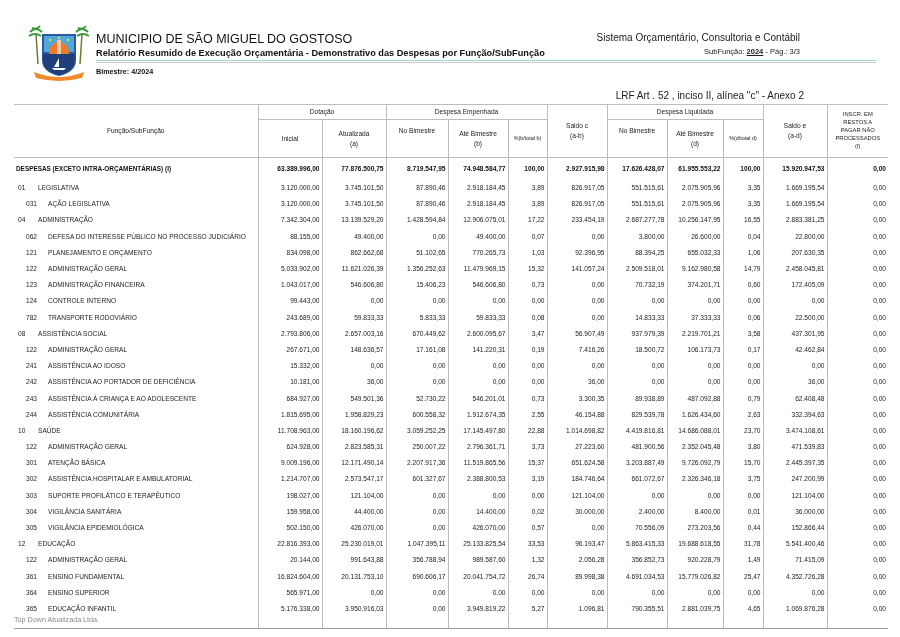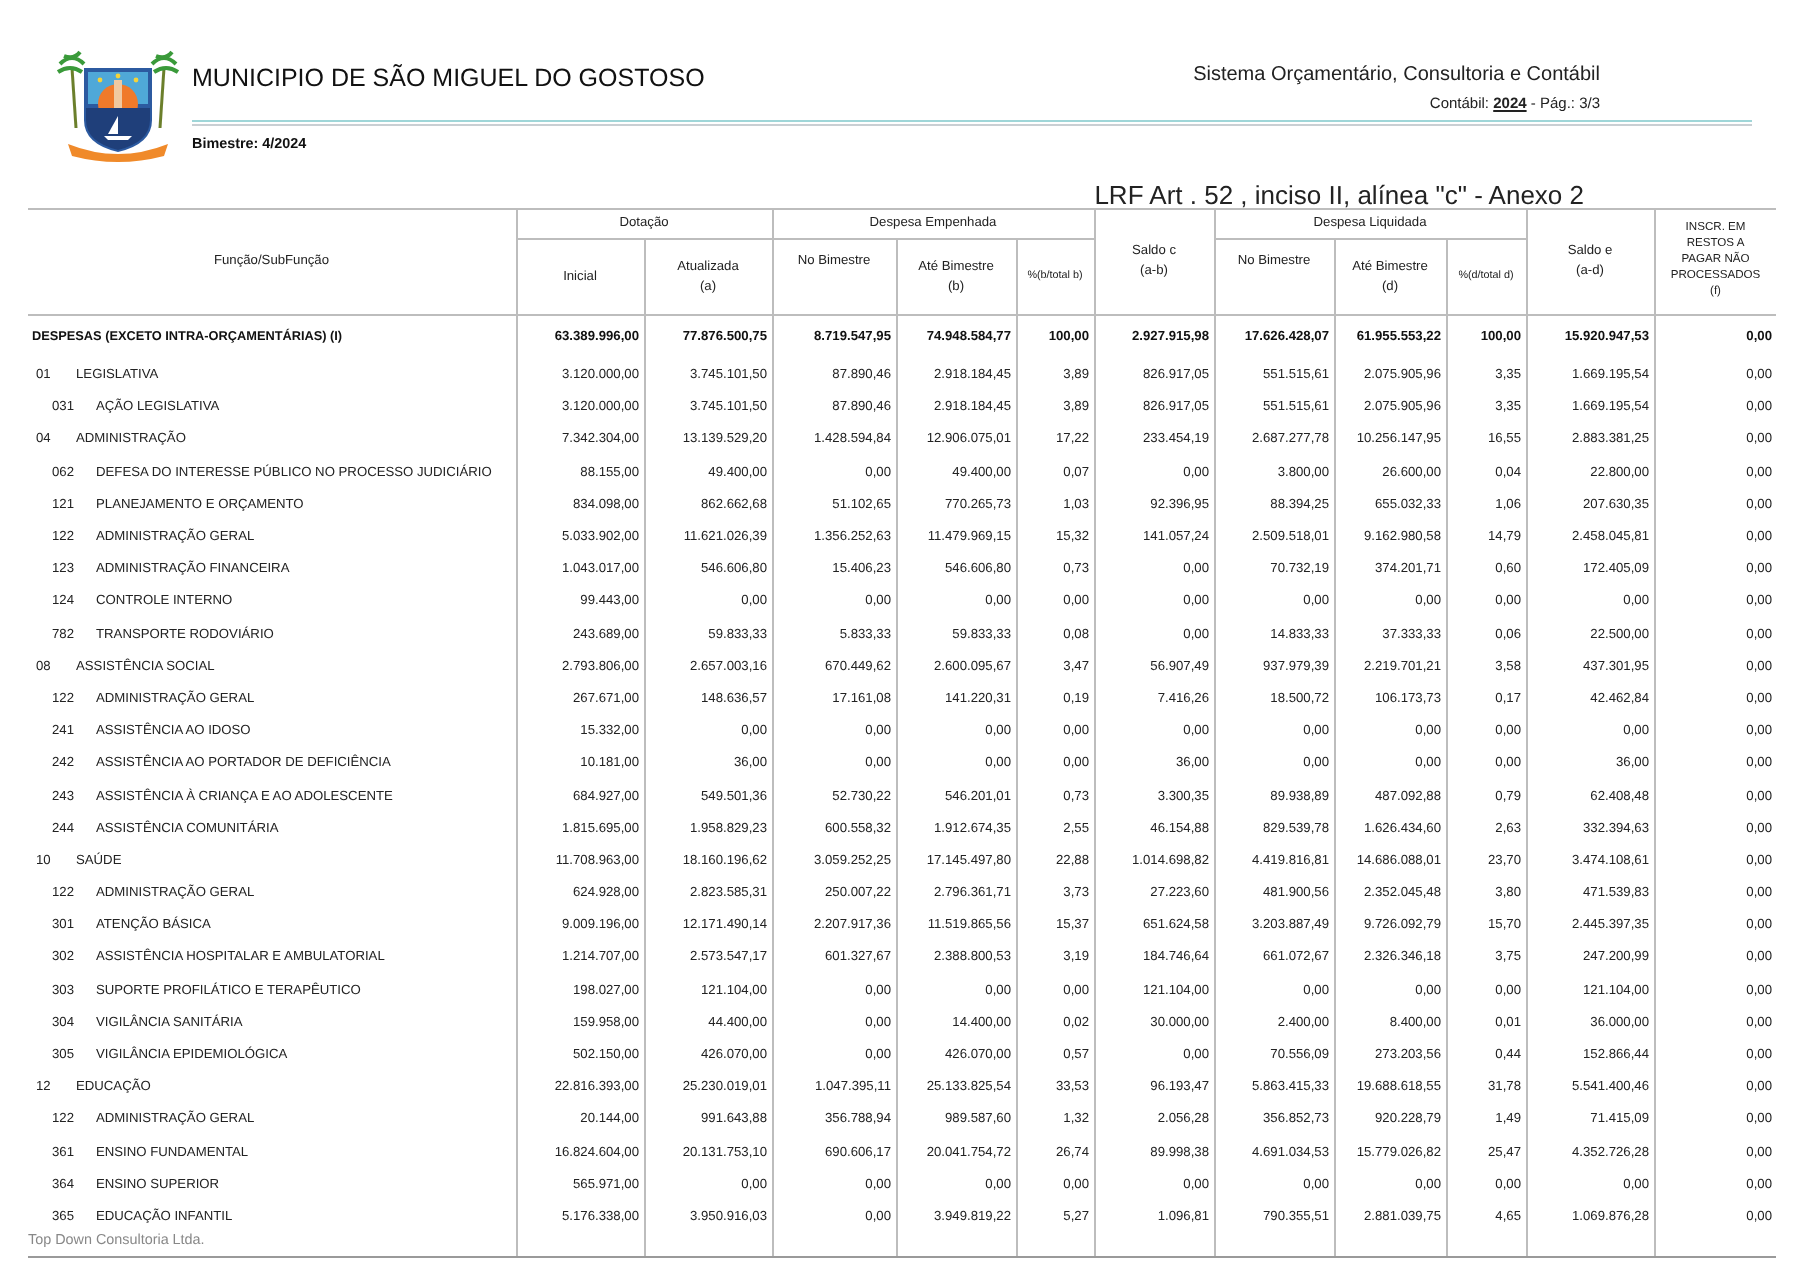--- a/index.html
+++ b/index.html
@@ -8,21 +8,21 @@
 
   .header { position: absolute; left: 0; top: 0; width: 824px; height: 95px; }
   .logo { position: absolute; left: 28px; top: 24px; width: 62px; height: 58px; }
   .muni { position: absolute; left: 96px; top: 32px; font-size: 12.5px; color: #111; }
   .report-title { position: absolute; left: 96px; top: 48px; font-size: 9.2px; font-weight: bold; color: #111; }
   .title-rule { position: absolute; left: 96px; top: 60px; width: 780px; height: 3px; border-top: 1px solid #9fd6d8; border-bottom: 1px solid #c9cfd3; }
   .bimestre { position: absolute; left: 96px; top: 67px; font-size: 7.2px; font-weight: bold; text-align: right; }
   .sistema { position: absolute; right: 24px; top: 32px; font-size: 10px; color: #222; }
   .exercicio { position: absolute; right: 24px; top: 47px; font-size: 7.5px; color: #222; }
   .exercicio b { font-weight: bold; text-decoration: underline; }
-  .lrf { position: absolute; right: 32px; top: 90px; font-size: 13px; color: #222; }
+  .lrf { position: absolute; right: 20px; top: 90px; font-size: 10px; color: #222; }
 
   table.report { position: absolute; left: 14px; top: 104px; width: 874px; border-collapse: collapse; table-layout: fixed; font-size: 6.6px; }
   table.report th { font-weight: normal; color: #222; border-left: 1px solid #bdbdbd; border-top: 1px solid #bdbdbd; border-bottom: 1px solid #bdbdbd; text-align: center; vertical-align: middle; line-height: 1.5; }
   table.report th.fn { border-left: none; }
   table.report thead tr.top th { height: 15px; }
   table.report thead tr.sub th { height: 38px; }
   table.report th.tiny { font-size: 5.4px; }
   table.report th.inscr { font-size: 5.8px; line-height: 1.35; }
   table.report td { height: 16.2px; text-align: right; padding-right: 2px; border-left: 1px solid #bdbdbd; white-space: nowrap; color: #222; }
   table.report td.fn { text-align: left; border-left: none; padding-left: 2px; }
@@ -55,26 +55,27 @@
     <path d="M31 34 L31 43 L26 43 Z" fill="#ffffff"></path>
     <path d="M24 44 L38 44 L36 46 L26 46 Z" fill="#ffffff"></path>
     <circle cx="22" cy="16" r="1.2" fill="#f5d33a"></circle>
     <circle cx="31" cy="14" r="1.2" fill="#f5d33a"></circle>
     <circle cx="40" cy="16" r="1.2" fill="#f5d33a"></circle>
 
     <path d="M6 48 Q31 58 56 48 L54 54 Q31 60 8 54 Z" fill="#f08a2a"></path>
   </svg>
 
   <div class="muni">MUNICIPIO DE SÃO MIGUEL DO GOSTOSO</div>
+  <div class="report-title">Relatório Resumido de Execução Orçamentária - Demonstrativo das Despesas por Função/SubFunção</div>
   <div class="title-rule"></div>
   <div class="bimestre">Bimestre: 4/2024</div>
 
   <div class="sistema">Sistema Orçamentário, Consultoria e Contábil</div>
   <div class="exercicio">
-    <span>Contábil:</span>
+    <span>SubFunção:</span>
     <b>2024</b>
     <span>- Pág.: 3/3</span>
   </div>
   <div class="lrf">LRF Art . 52 , inciso II, alínea "c" - Anexo 2</div>
 </div>
 
 <table class="report">
   <colgroup>
     <col style="width:244px">
     <col style="width:64px">
@@ -534,13 +535,13 @@
         <td></td>
         <td></td>
         <td></td>
         <td></td>
         <td></td>
         <td></td>
       </tr>
     </tbody>
 </table>
 
-<div class="footer">Top Down Consultoria Ltda.</div>
+<div class="footer">Top Down Atualizada Ltda.</div>
 
 </body></html>

